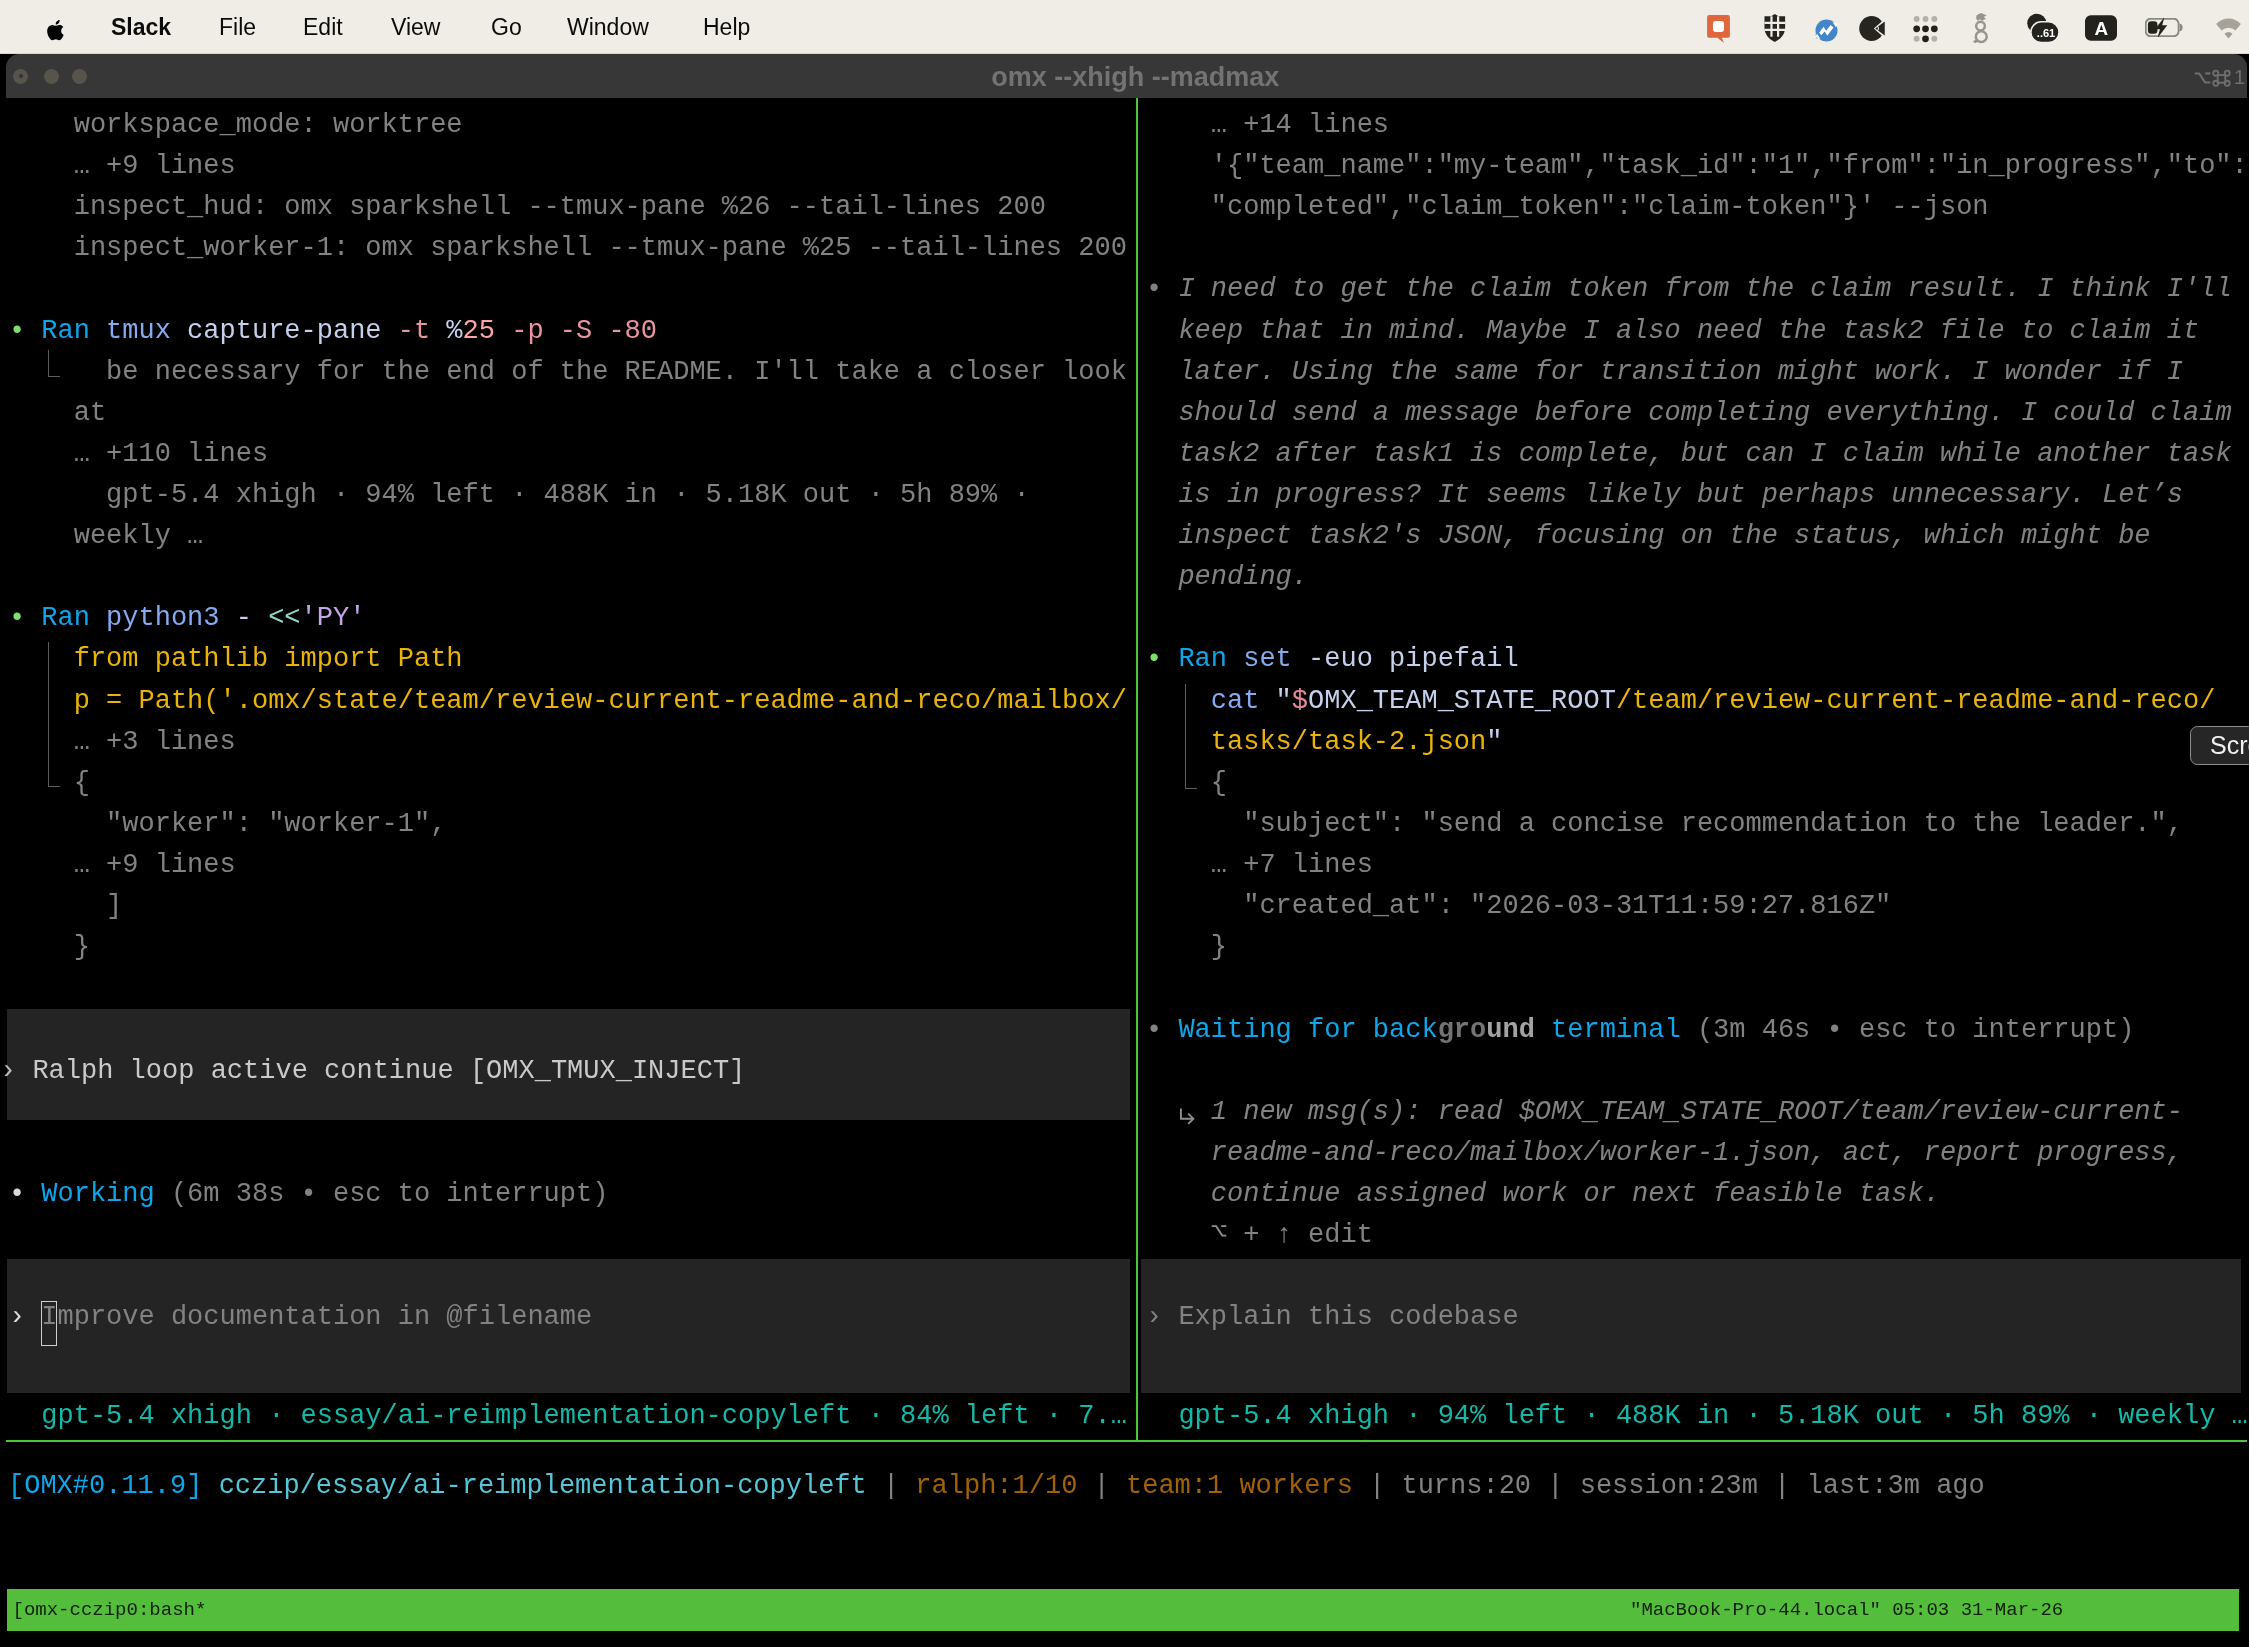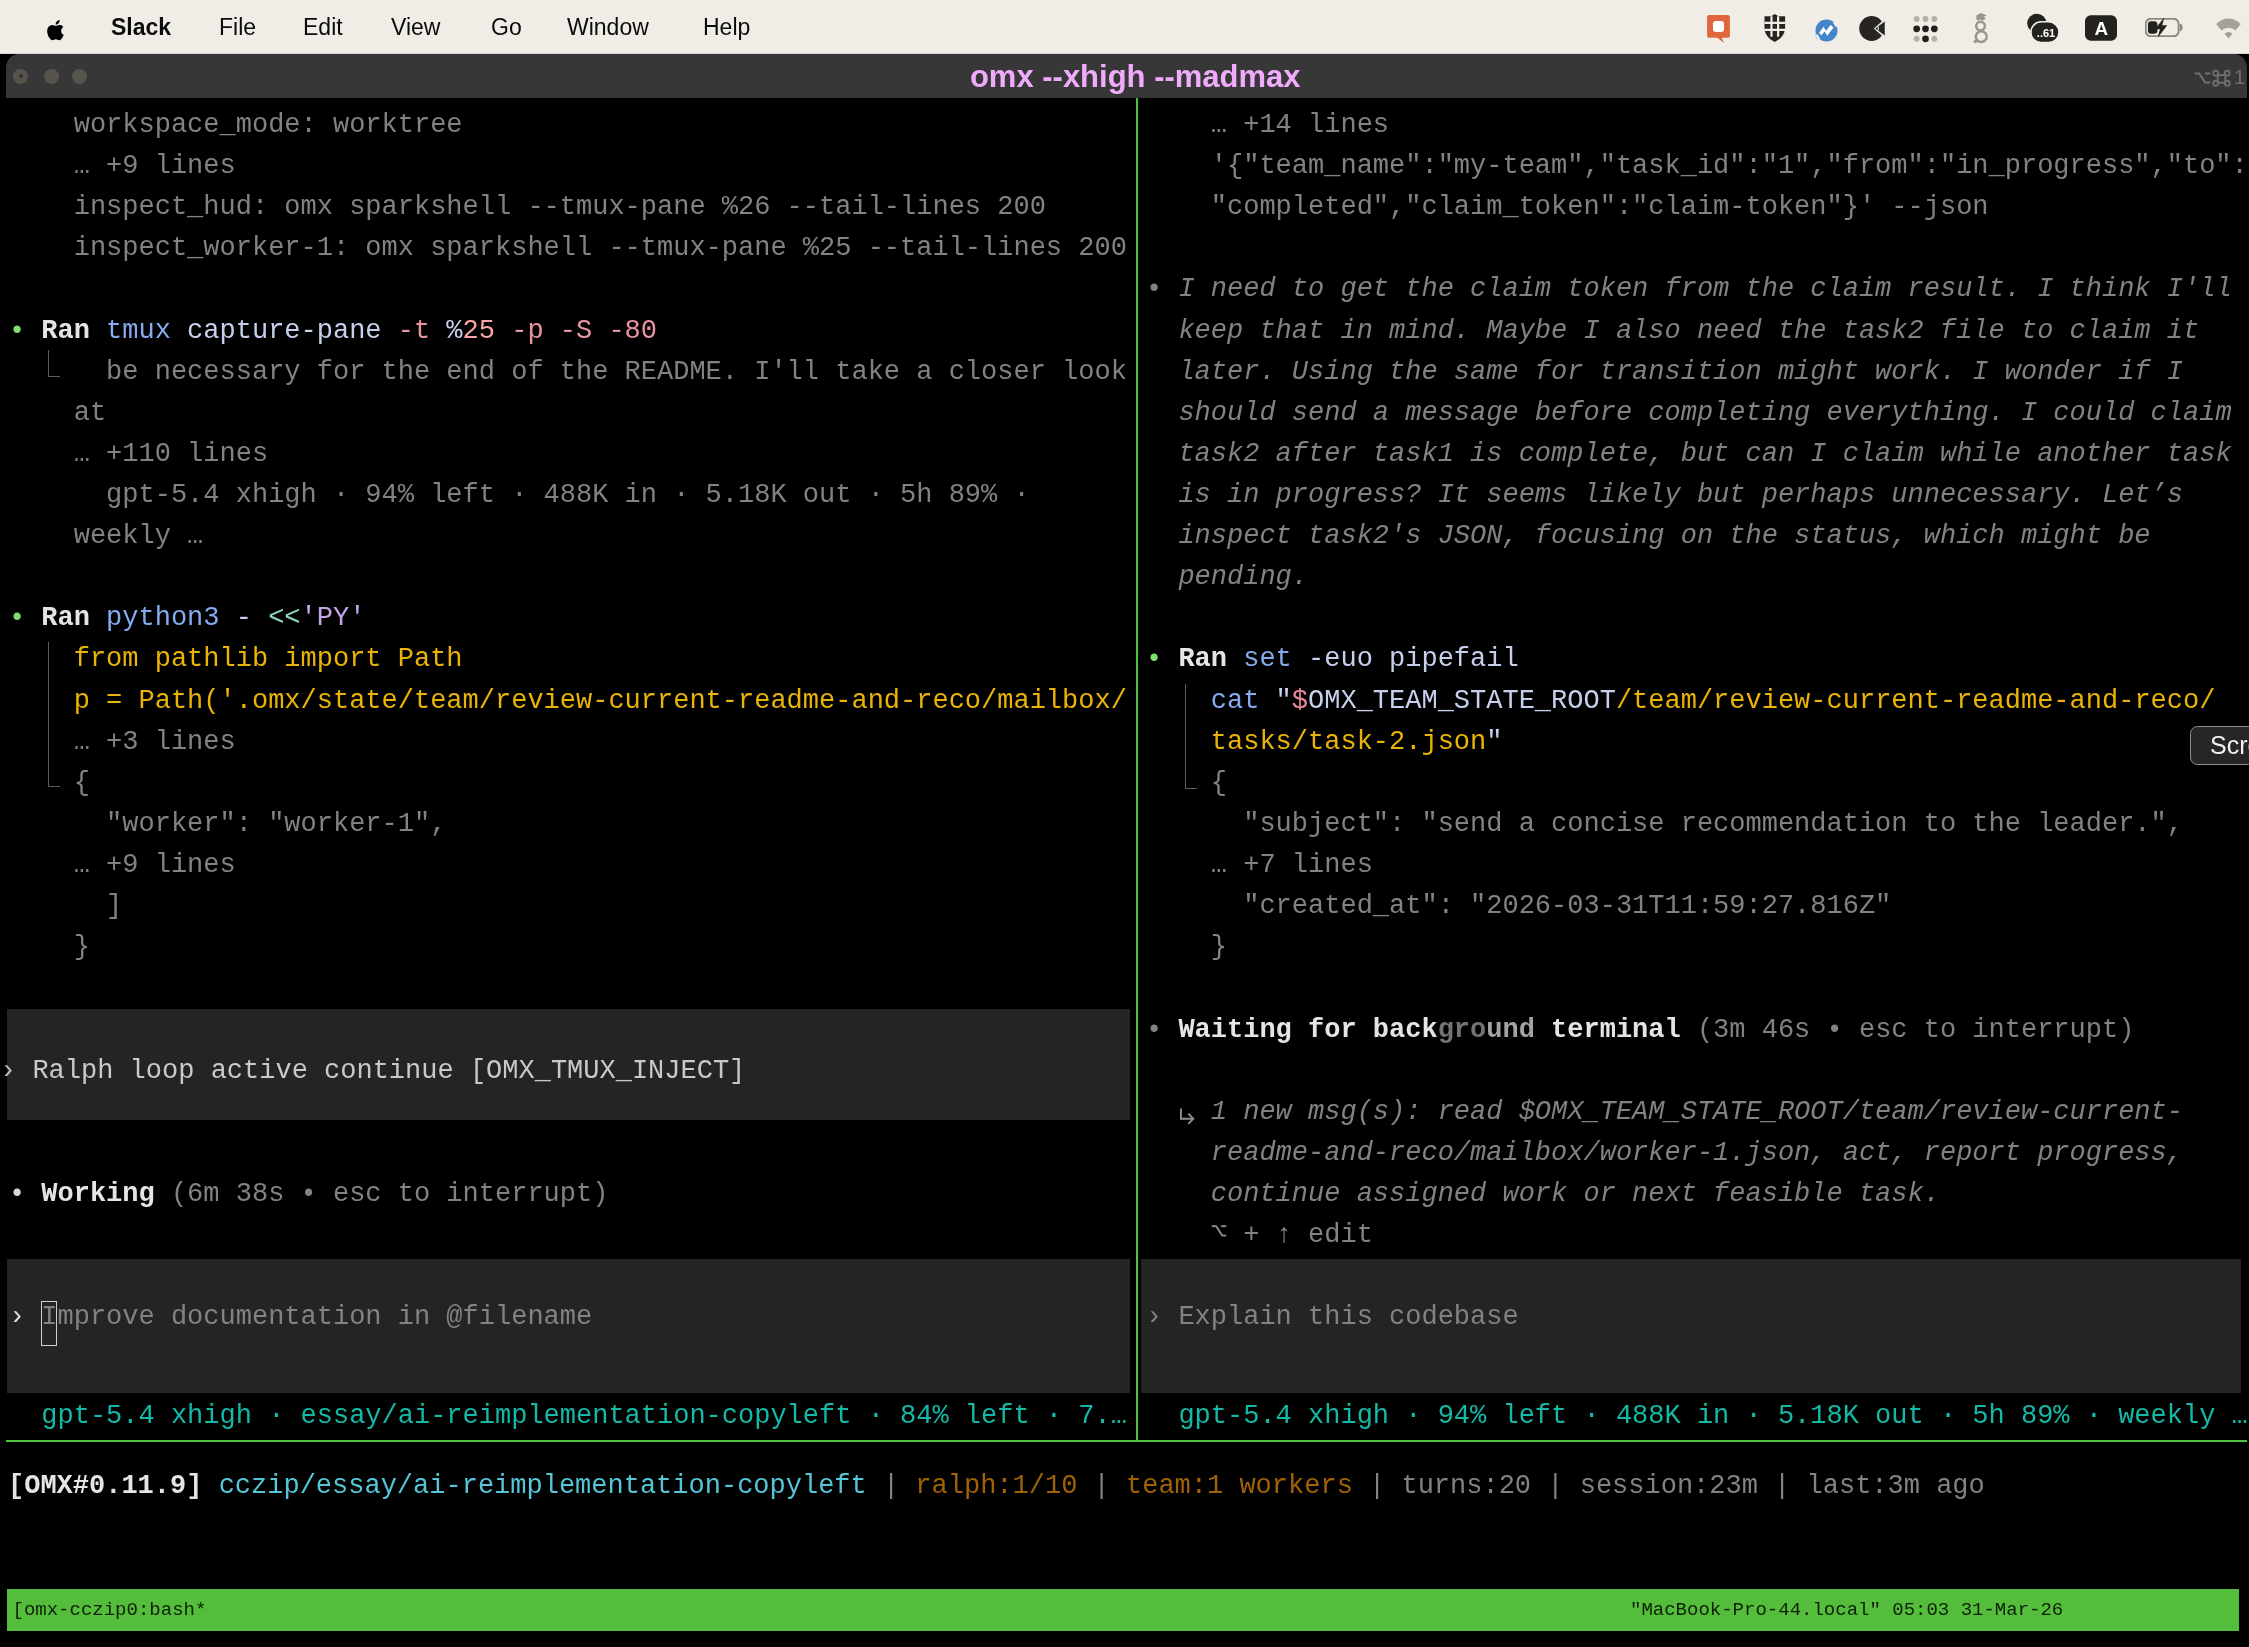--- a/index.html
+++ b/index.html
@@ -1,19 +1,19 @@
 <!DOCTYPE html>
 <html style="font-size:11.8px"><head><meta charset="utf-8"><style>
 *{margin:0;padding:0;box-sizing:border-box}
 html,body{width:2250px;height:1648px;background:#000;overflow:hidden}
 .t{position:absolute;font-family:"Liberation Mono",monospace;font-size:27px;line-height:41px;white-space:pre;color:#828282;z-index:5}
 .g{color:#828282}
 .g2{color:#14b8a6}
 .g3{color:#a16207}
-.w{color:#e5e5e5;font-weight:bold}
+.w{color:#0ea5e9;font-weight:normal}
 .wb{color:#d9d9d9}
 .gb{color:#7fdf6e}
 .bl{color:#85aaf0}
 .lv{color:#c6cfec}
 .gn{color:#eab308}
 .pe{color:#fca5a5}
 .mr{color:#e9959f}
 .tl{color:#8fd8c7}
 .mv{color:#c5a5e8}
 .rd{color:#e9879b}
@@ -22,21 +22,21 @@
 .pr1{color:#bdbdbd}
 .pr2{color:#dedede}
 .sh1{color:#737373;font-weight:bold}
 .sh2{color:#a3a3a3;font-weight:bold}
 .it{font-style:italic;color:#828282}
 #menubar{position:absolute;left:0;top:0;width:2250px;height:54px;background:#efede6;border-bottom:0.7px solid #d9d7cf;z-index:10}
 .mi{position:absolute;top:0;height:54px;line-height:54px;font-family:"Liberation Sans",sans-serif;font-size:23px;color:#0b0b0b}
 #titlebar{position:absolute;left:5.9px;top:54px;width:2241px;height:44px;background:#373737;border-radius:13.3px 13.3px 0 0;z-index:3}
 #termbg{position:absolute;left:5.9px;top:98px;width:2241px;height:1544px;background:#000;border-radius:0 0 13.3px 13.3px;z-index:1}
 .tl-dot{position:absolute;top:69px;width:14.8px;height:14.8px;border-radius:50%;background:#56544b;z-index:4}
-#wtitle{position:absolute;left:5.9px;top:54px;width:2241px;height:60px;line-height:46px;text-align:center;text-indent:17.7px;font-family:"Liberation Sans",sans-serif;font-size:31px;font-weight:bold;color:#f0abfc;z-index:4}
+#wtitle{position:absolute;left:5.9px;top:54px;width:2241px;height:60px;line-height:46px;text-align:center;text-indent:17.7px;font-family:"Liberation Sans",sans-serif;font-size:27px;font-weight:bold;color:#737373;z-index:4}
 .ibox{position:absolute;background:#242424;z-index:2}
 #divider{position:absolute;left:1136px;top:98px;width:2.2px;height:1343px;background:#4cc43c;z-index:6}
 #hline{position:absolute;left:5.9px;top:1440px;width:2241px;height:2.2px;background:#4cc43c;z-index:6}
 #tmuxbar{position:absolute;left:7.4px;top:1589px;width:2232px;height:42px;background:#54bd3b;z-index:6}
 .tmx{position:absolute;top:1589px;font-family:"Liberation Mono",monospace;font-size:19px;line-height:42px;white-space:pre;color:#0e2008;z-index:7}
 .guideL{position:absolute;border-left:1.8px solid #5c5c5c;border-bottom:1.8px solid #5c5c5c;z-index:4}
 .cursor{position:absolute;border:1.8px solid #cfcfcf;z-index:6}
 #scre{position:absolute;left:2190px;top:726px;width:66px;height:39px;background:#262626;border:1.8px solid #8e8e8e;border-radius:7.4px;z-index:8;font-family:"Liberation Sans",sans-serif;font-size:25px;color:#f0f0f0;line-height:36px;padding-left:19px}
 </style></head><body>
 <div id="termbg"></div>

